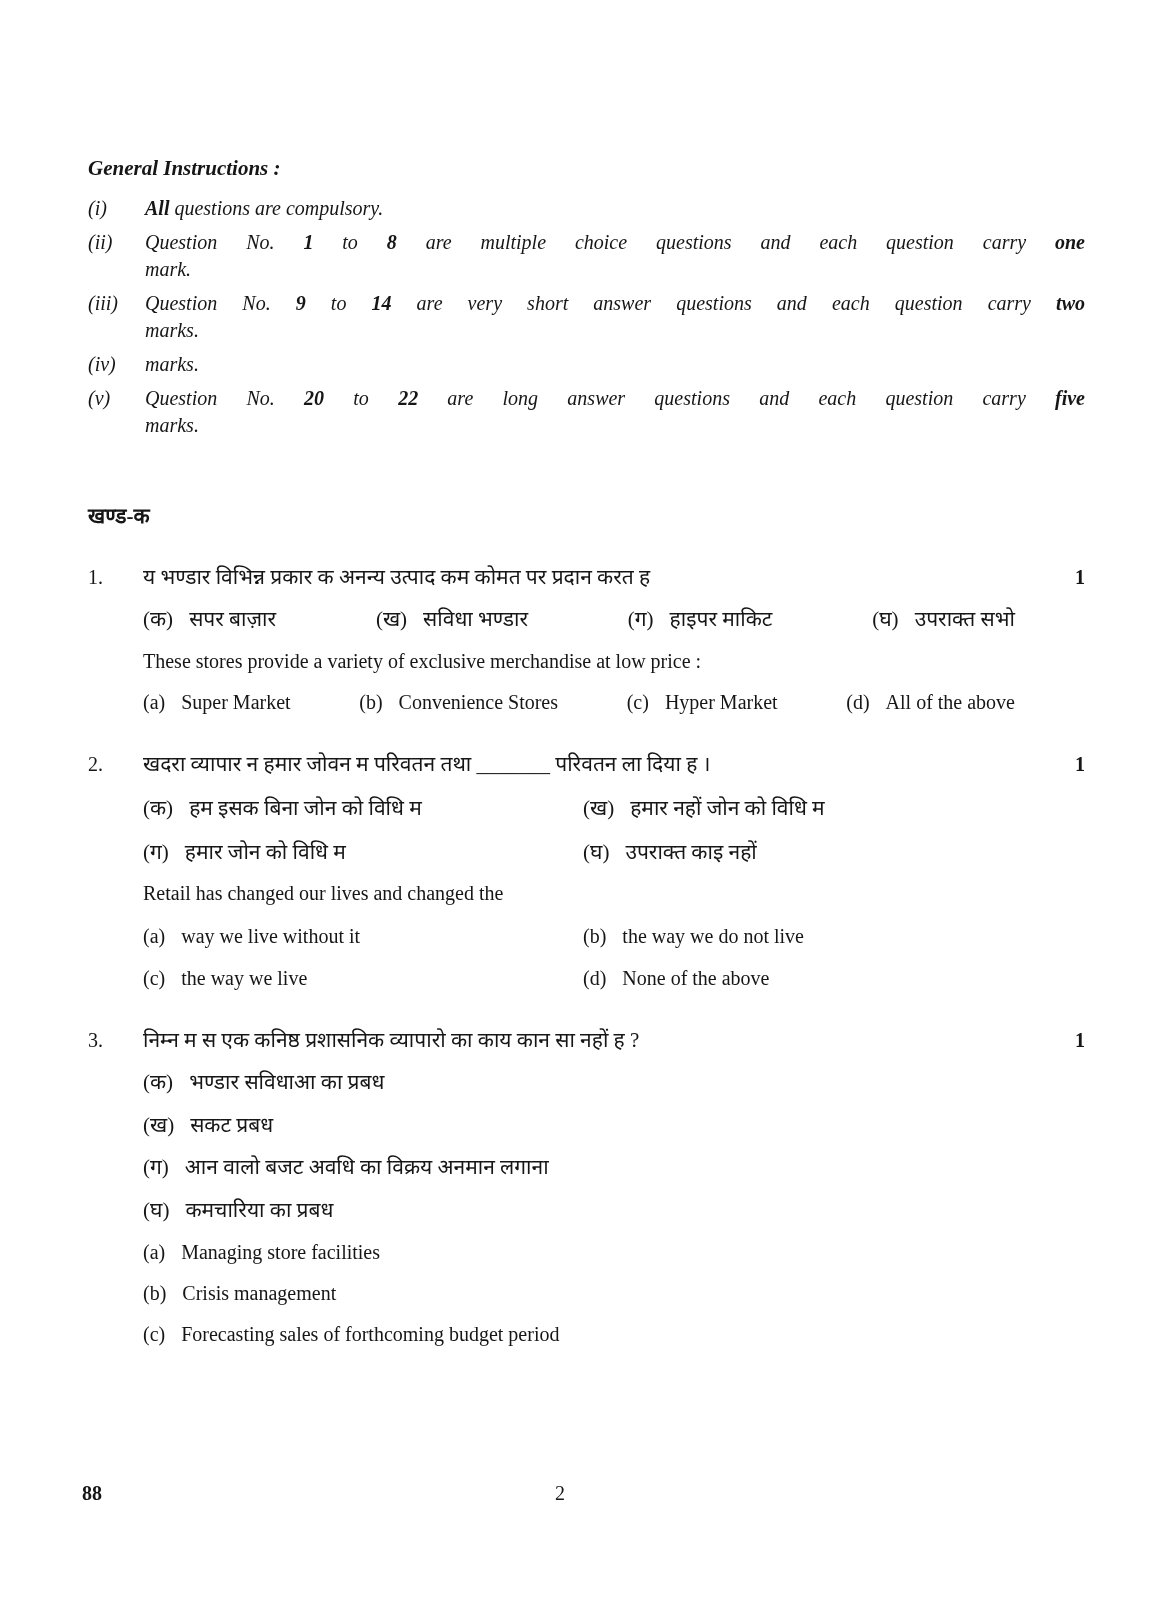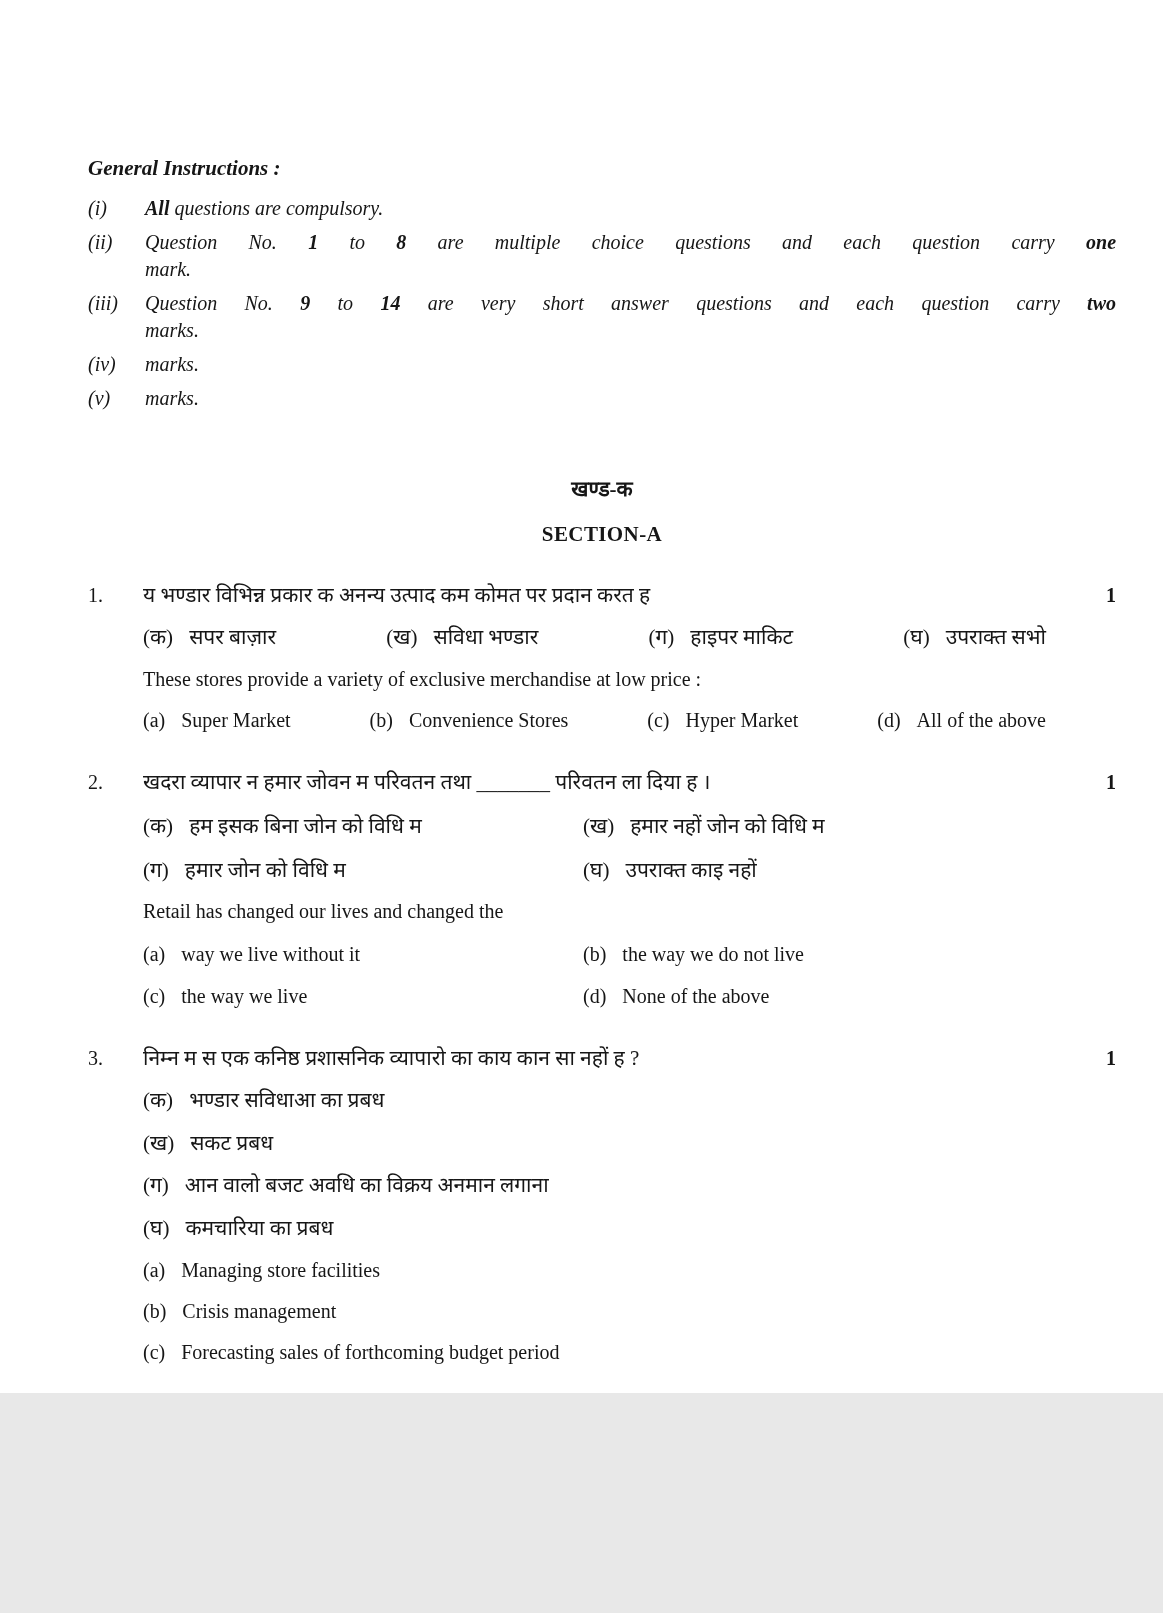--- a/index.html
+++ b/index.html
@@ -1,40 +1,40 @@
 <!DOCTYPE html>
 <html><head>
 <meta charset="utf-8">
 <style>
   * { box-sizing: border-box; }
   html, body { margin: 0; padding: 0; background: #e8e8e8; }
   .page {
     position: relative;
     width: 1163px;
-    height: 1393px;
+    height: 1613px;
     margin: 0 auto;
     background: #ffffff;
     font-family: "Liberation Serif", serif;
     color: #161616;
-    padding: 156px 47px 0 88px;
+    padding: 156px 78px 0 88px;
     overflow: hidden;
   }
   b { font-weight: bold; }
 
   
   .gi-heading { font-size: 21px; font-weight: bold; font-style: italic; margin-bottom: 14px; }
   .gi-item { display: flex; font-style: italic; font-size: 20px; line-height: 1.35; margin-bottom: 7px; }
   .gi-label { flex: none; width: 57px; }
   .gi-text { flex: 1; }
   .gi-line1 { display: block; }
   .gi-line1.just { text-align: justify; text-align-last: justify; }
   .gi-line2 { display: block; }
 
   
-  .section-hindi { text-align: center; font-weight: bold; font-size: 22px; margin-top: 62px; }
+  .section-hindi { font-weight: bold; font-size: 22px; margin-top: 62px; }
   .section-english { text-align: center; font-weight: bold; font-size: 21px; margin-top: 20px; letter-spacing: 0.4px; }
 
   
   .question { margin-top: 34px; font-size: 20px; line-height: 1.4; }
   .q-line { display: flex; align-items: baseline; }
   .q-num { flex: none; width: 55px; }
   .q-hindi-text { flex: 1; font-size: 21px; }
   .q-marks { flex: none; width: 34px; text-align: right; font-weight: bold; }
   .q-body { margin-left: 55px; }
 
@@ -85,26 +85,26 @@
   <div class="gi-item">
     <span class="gi-label">(iv)</span>
     <span class="gi-text">
       <span class="gi-line2">marks.</span>
     </span>
   </div>
 
   <div class="gi-item">
     <span class="gi-label">(v)</span>
     <span class="gi-text">
+      <span class="gi-line1 just"><span>Question No. </span><b>20</b><span> to </span><b>22</b><span> are long answer questions and each question carry </span><b>five</b></span>
       <span class="gi-line2">marks.</span>
     </span>
   </div>
 
   <div class="section-hindi hindi">खण्ड-क</div>
-  <div class="section-english">SECTION-A</div>
 
   <div class="question">
     <div class="q-line">
       <span class="q-num">1.</span>
       <span class="q-hindi-text">य भण्डार विभिन्न प्रकार क अनन्य उत्पाद कम कोमत पर प्रदान करत ह</span>
       <span class="q-marks">1</span>
     </div>
     <div class="q-body">
       <div class="opts-spread hindi">
         <span class="opt-pair">

